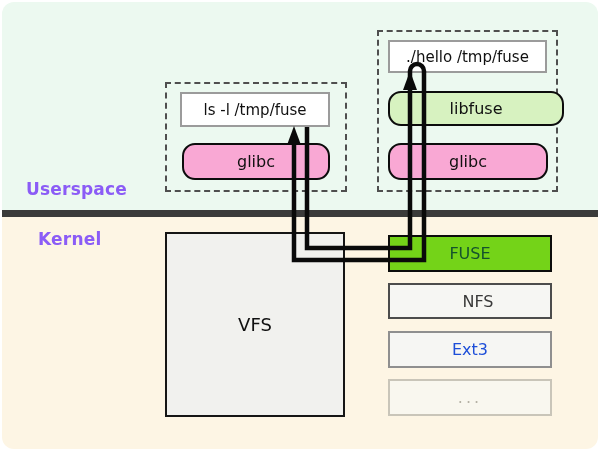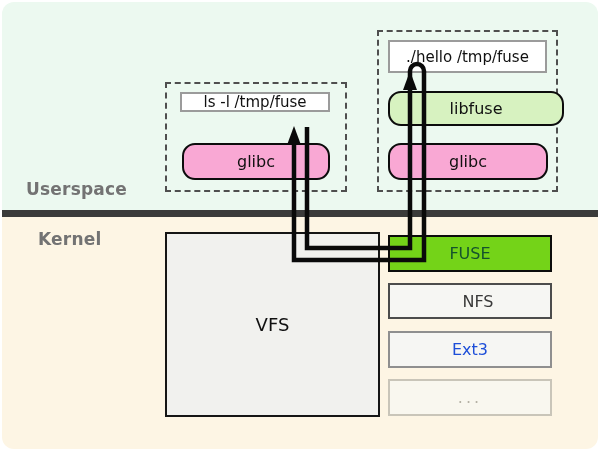--- a/index.html
+++ b/index.html
@@ -6,21 +6,21 @@
   .stage{
     position:relative;width:600px;height:451px;
     font-family:"DejaVu Sans","Liberation Sans",sans-serif;
     background:#ffffff;overflow:hidden;
   }
   .region{position:absolute;left:2px;width:596px;}
   .userspace-bg{top:2px;height:208px;border-radius:12px 12px 0 0;}
   .kernel-bg{top:217px;height:232px;border-radius:0 0 12px 12px;}
   .boundary{position:absolute;left:2px;top:210px;width:596px;height:7px;}
   .region-label{
-    position:absolute;font-weight:bold;font-size:17px;color:#737373;
+    position:absolute;font-weight:bold;font-size:17px;color:#8b5cf6;
     letter-spacing:.2px;
   }
   .dashed-group{position:absolute;border:2px dashed #4f4f4f;box-sizing:border-box;}
   .box{
     position:absolute;box-sizing:border-box;display:flex;
     align-items:center;justify-content:center;
     font-size:16px;color:#101010;text-align:right;
   }
   .cmd-box{background:#ffffff;border:2px solid #9b9b9b;font-size:15px;}
   .lib-box{border:2px solid #0c0c0c;border-radius:13px;}
@@ -37,31 +37,31 @@
 <div class="stage">
 
   <div class="region userspace-bg" style="background: rgb(236, 249, 240);"></div>
   <div class="boundary" style="background: rgb(59, 59, 59);"></div>
   <div class="region kernel-bg" style="background: rgb(253, 245, 228);"></div>
 
   <div class="region-label" style="left:26px;top:179px;">Userspace</div>
   <div class="region-label" style="left:38px;top:229px;">Kernel</div>
 
   <div class="dashed-group" style="left:165px;top:82px;width:182px;height:110px;">
-    <div class="box cmd-box" style="left:13px;top:8px;width:150px;height:20px;">ls -l /tmp/fuse</div>
+    <div class="box cmd-box" style="left:13px;top:8px;width:150px;height:35px;">ls -l /tmp/fuse</div>
     <div class="box lib-box glibc-box" style="left:15px;top:59px;width:148px;height:37px;">glibc</div>
   </div>
 
   <div class="dashed-group" style="left:377px;top:30px;width:181px;height:162px;">
     <div class="box cmd-box" style="left:9px;top:8px;width:159px;height:33px;">./hello /tmp/fuse</div>
     <div class="box lib-box libfuse-box" style="left:9px;top:59px;width:176px;height:35px;">libfuse</div>
     <div class="box lib-box glibc-box" style="left:9px;top:111px;width:160px;height:37px;">glibc</div>
   </div>
 
-  <div class="box vfs-box" style="left:165px;top:232px;width:215px;height:185px;">VFS</div>
+  <div class="box vfs-box" style="left:165px;top:232px;width:180px;height:185px;">VFS</div>
 
   <div class="box module-box" style="left: 388px; top: 235px; width: 164px; height: 37px; background: rgb(116, 211, 24); border-color: rgb(12, 12, 12); color: #14532d;">FUSE</div>
   <div class="box module-box" style="left: 388px; top: 283px; width: 164px; height: 36px; background: rgb(246, 246, 243); border-color: rgb(76, 76, 76); color: rgb(58, 58, 58); padding-left: 16px;">NFS</div>
   <div class="box module-box" style="left: 388px; top: 331px; width: 164px; height: 37px; background: rgb(246, 246, 243); border-color: rgb(143, 143, 143); color: #1d4ed8;">Ext3</div>
   <div class="box module-box dots-box" style="left: 388px; top: 379px; width: 164px; height: 37px; background: rgb(249, 247, 239); border-color: rgb(201, 197, 185); color: rgb(181, 177, 165);">...</div>
 
   <svg class="arrow-overlay" width="600" height="451" viewBox="0 0 600 451">
     <path d="M307,127 V248 H410 V71 A7,7 0 0 1 424,71 V260 H294 V143" fill="none" stroke="#0a0a0a" stroke-width="4.5"></path>
     <polygon points="410,71 403,90 417,90" fill="#0a0a0a"></polygon>
     <polygon points="294,126 287,145 301,145" fill="#0a0a0a"></polygon>

